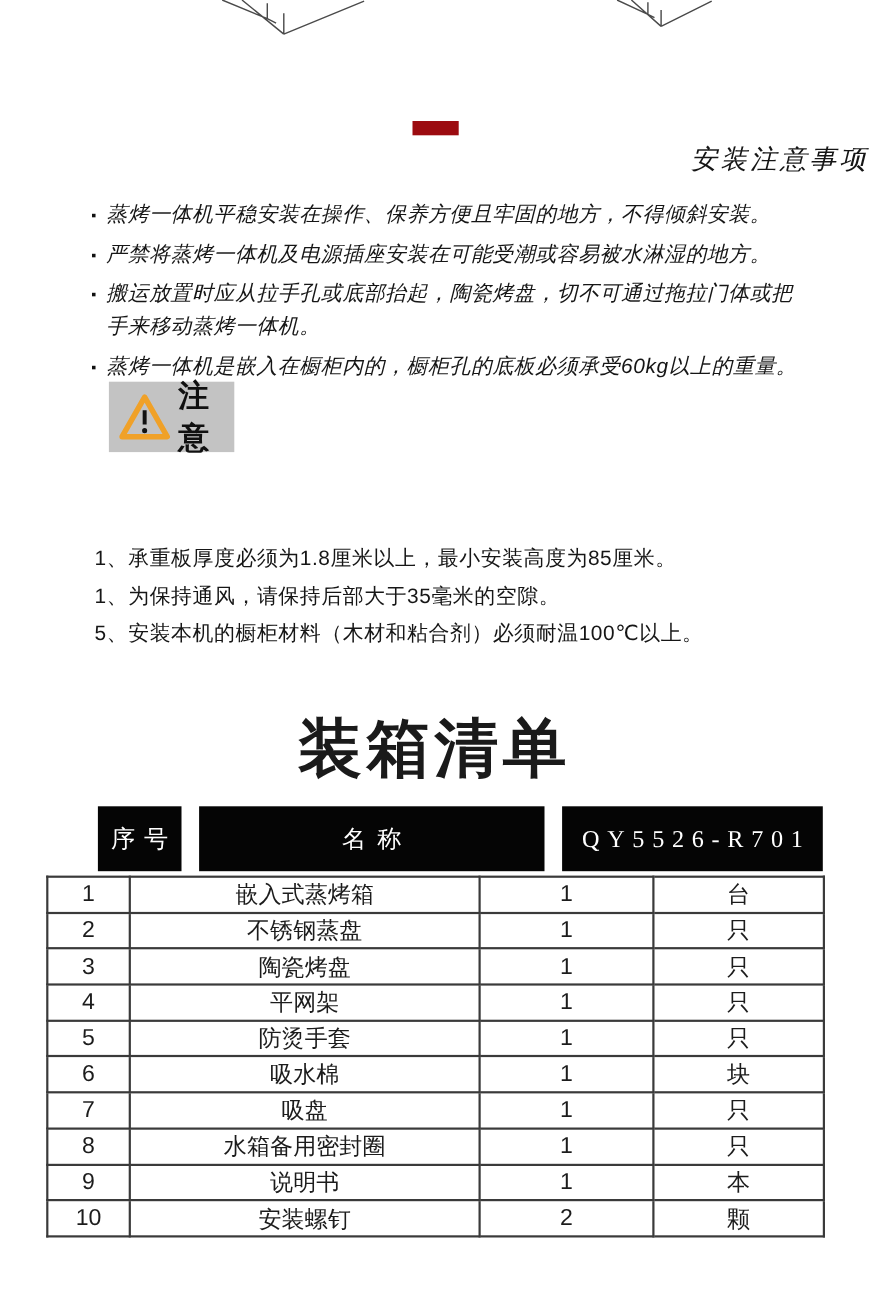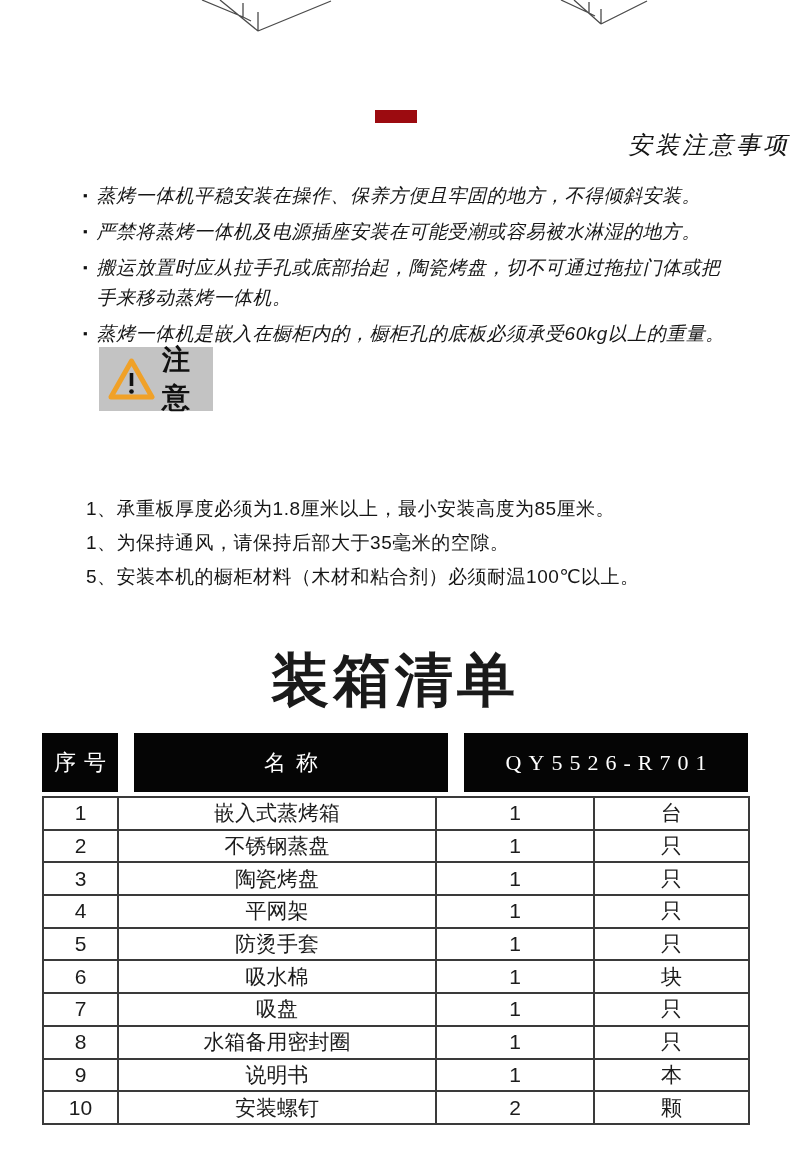--- a/index.html
+++ b/index.html
@@ -41,21 +41,21 @@
   
   .notes{position:absolute;left:86px;top:444px;width:660px;margin-top:48px;}
   .note-line{font-size:19px;line-height:34px;color:#161616;letter-spacing:0.5px;}
 
   
   .packing-title{position:absolute;left:0;top:642px;width:100%;text-align:center;
     font-size:58px;font-weight:700;letter-spacing:4px;color:#1a1a1a;}
 
   .table-header{position:absolute;left:42px;top:733px;width:706px;height:59px;display:flex;}
   .th-cell{background:var(--header-bg);color:#ffffff;display:flex;align-items:center;justify-content:center;
-    font-family:"Liberation Serif","DejaVu Serif",serif;font-size:22px;font-weight:400;}
+    font-family:"Liberation Serif","DejaVu Serif",serif;font-size:22px;font-weight:400;margin-left:47px;}
   .th-index{width:76px;letter-spacing:8px;text-indent:8px;}
   .th-name{width:314px;margin-left:16px;letter-spacing:10px;text-indent:10px;}
   .th-model{flex:1;margin-left:16px;letter-spacing:7px;text-indent:7px;}
 
   .packing-table{position:absolute;left:42px;top:796px;width:706px;border-collapse:collapse;table-layout:fixed;}
   .packing-table td{border:2px solid var(--line);height:32.7px;text-align:center;vertical-align:middle;
     font-size:21px;color:#1c1c1c;padding:0;}
   .col-idx{width:75px;}
   .col-name{width:318px;}
   .col-qty{width:158px;}

